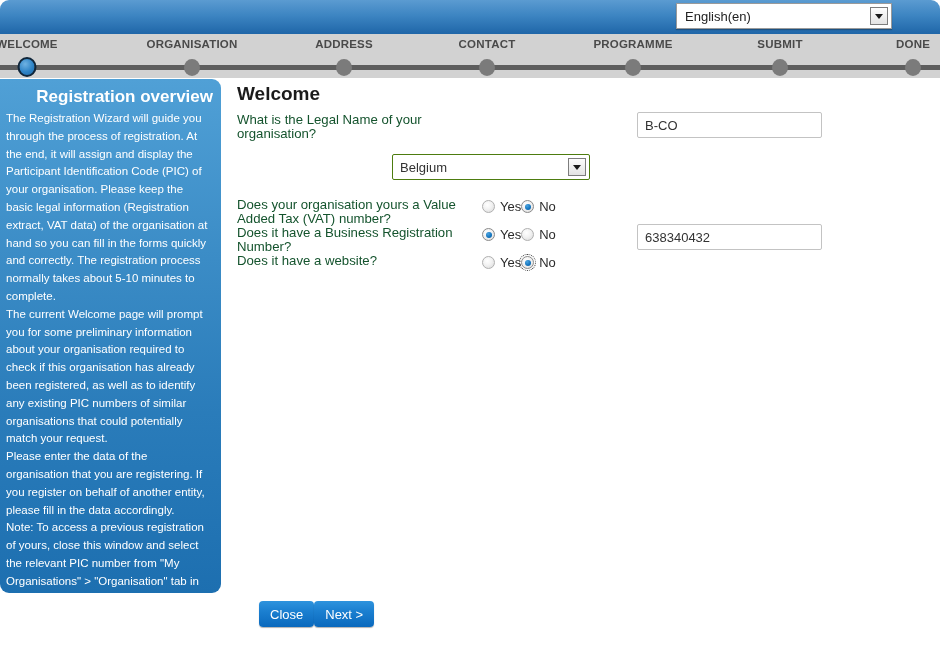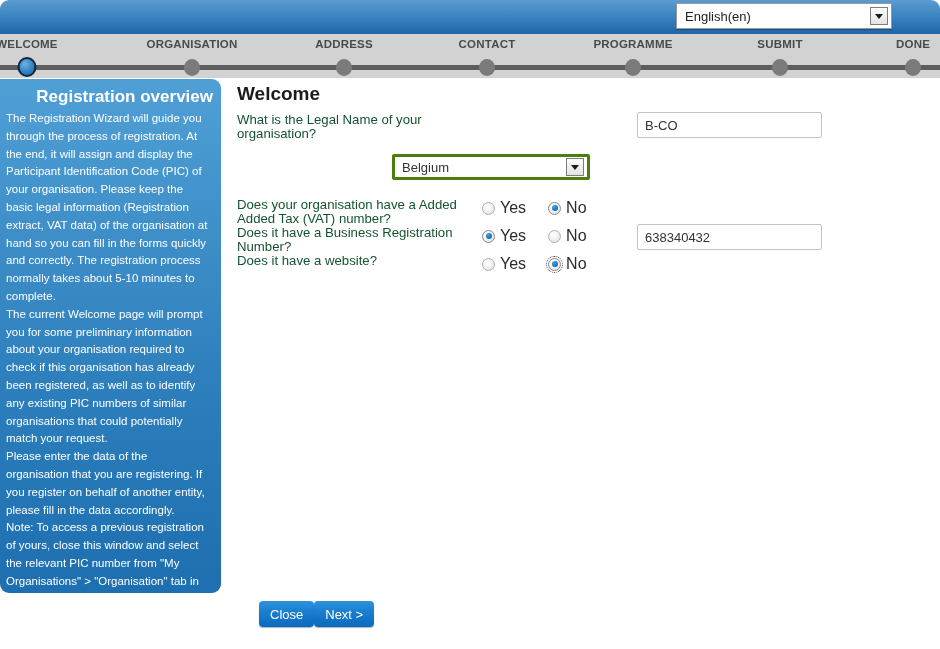--- a/index.html
+++ b/index.html
@@ -186,22 +186,22 @@
     padding-top: 1px;
   }
   .field-col {
     flex: 1 1 auto;
   }
 
   
   .radio-group {
     display: flex;
     align-items: center;
-    gap: 22px;
-    font-size: 16px;
+    gap: 0;
+    font-size: 13px;
     color: #2b2b2b;
   }
   .radio-opt {
     display: flex;
     align-items: center;
     gap: 5px;
   }
   .radio {
     width: 13px;
     height: 13px;
@@ -241,21 +241,21 @@
     font-size: 13px;
     color: #333333;
     padding: 0 7px;
     display: flex;
     align-items: center;
     border-radius: 2px;
   }
   .select-box {
     width: 198px;
     height: 26px;
-    border: 3px solid #4d7c0f;
+    border: 1px solid #4d7c0f;
     box-sizing: border-box;
     background: #ffffff;
     display: flex;
     align-items: center;
     border-radius: 2px;
   }
   .select-value {
     flex: 1;
     font-size: 13px;
     color: #333333;
@@ -366,21 +366,21 @@
         <span class="select-value">Belgium</span>
         <span class="dd-button">
           <span class="dd-caret"></span>
         </span>
       </div>
     </div>
   </div>
 
   <div class="row">
     <div class="q-col">
-      <div class="q-text">Does your organisation have a Added Added Tax (VAT) number?</div>
+      <div class="q-text">Does your organisation yours a Value Added Tax (VAT) number?</div>
     </div>
     <div class="radio-col">
       <div class="radio-group">
         <span class="radio-opt">
           <span class="radio"></span>
           <span>Yes</span>
         </span>
         <span class="radio-opt">
           <span class="radio checked"></span>
           <span>No</span>

